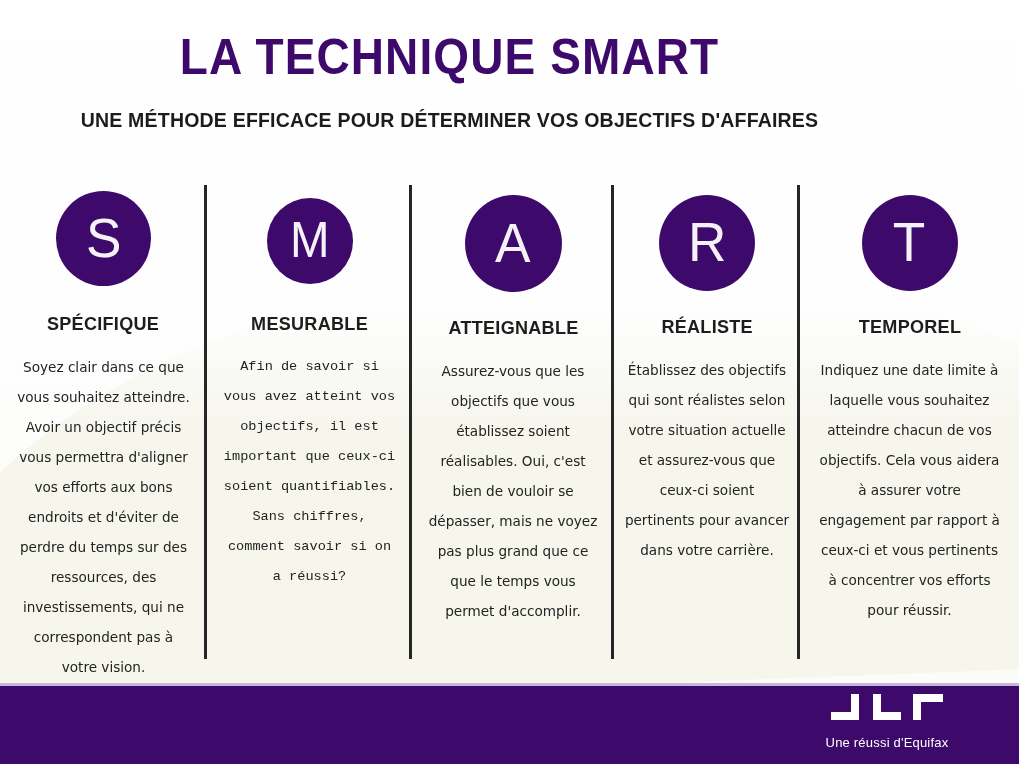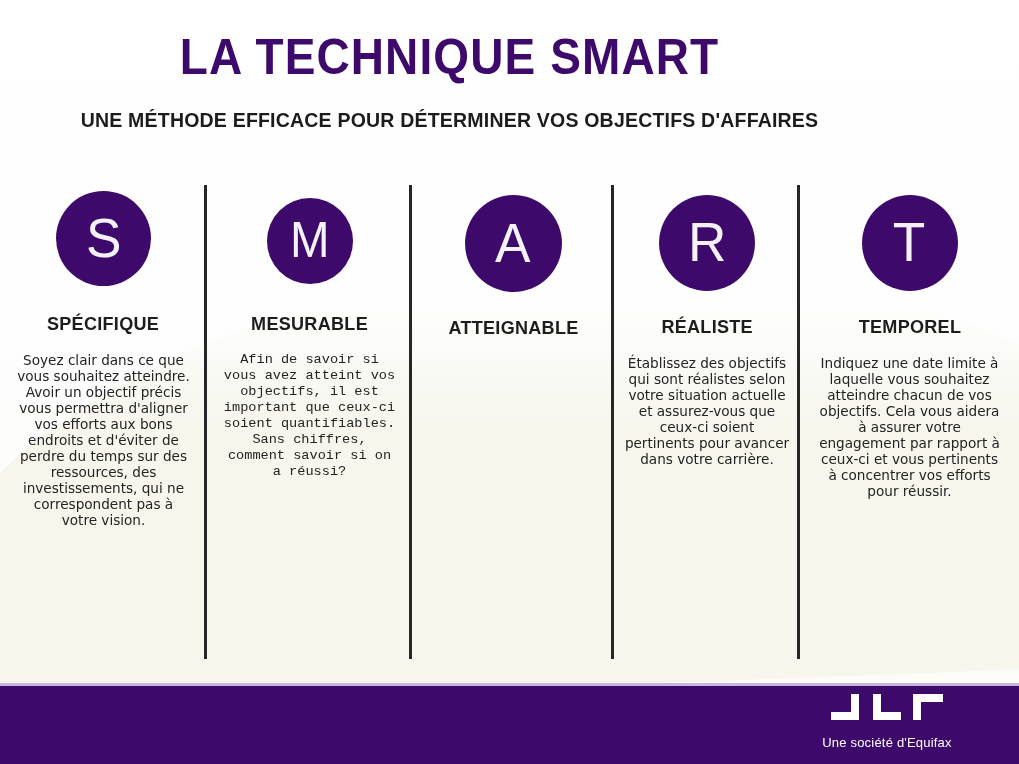--- a/index.html
+++ b/index.html
@@ -139,21 +139,21 @@
   .t-0 { margin-top: 27px; }
   .t-1 { margin-top: 29px; }
   .t-2 { margin-top: 25px; }
   .t-3 { margin-top: 25px; }
   .t-4 { margin-top: 25px; }
 
   .col-body {
     margin-top: 17px;
     font-family: "DejaVu Sans", sans-serif;
     font-size: 13.6px;
-    line-height: 16px;
+    line-height: 30px;
     color: #232323;
     text-align: center;
   }
   .b-0 { width: 176px; }
   .b-1 { width: 176px; font-family: Liberation Mono, monospace; }
   .b-2 { width: 172px; }
   .b-3 { width: 166px; text-align: center; }
   .b-4 { width: 183px; }
 
   
@@ -227,20 +227,21 @@
       <div class="col-title t-1">MESURABLE</div>
       <div class="col-body b-1">Afin de savoir si vous avez atteint vos objectifs, il est important que ceux-ci soient quantifiables. Sans chiffres, comment savoir si on a réussi?</div>
       <div class="divider"></div>
     </div>
 
     <div class="col col-2">
       <div class="circle c-2">
         <span class="letter">A</span>
       </div>
       <div class="col-title t-2">ATTEIGNABLE</div>
+      <div class="col-body b-2">Assurez-vous que les objectifs que vous établissez soient réalisables. Oui, c'est bien de vouloir se dépasser, mais ne voyez pas plus grand que ce que le temps vous permet d'accomplir.</div>
       <div class="divider"></div>
     </div>
 
     <div class="col col-3">
       <div class="circle c-3">
         <span class="letter">R</span>
       </div>
       <div class="col-title t-3">RÉALISTE</div>
       <div class="col-body b-3">Établissez des objectifs qui sont réalistes selon votre situation actuelle et assurez-vous que ceux-ci soient pertinents pour avancer dans votre carrière.</div>
       <div class="divider"></div>
@@ -266,17 +267,17 @@
           <rect x="0" y="18" width="8" height="8" fill="#ffffff"></rect>
           <rect x="0" y="18" width="28" height="8" fill="#ffffff"></rect>
 
           <rect x="42" y="0" width="8" height="26" fill="#ffffff"></rect>
           <rect x="42" y="18" width="28" height="8" fill="#ffffff"></rect>
 
           <rect x="82" y="0" width="8" height="26" fill="#ffffff"></rect>
           <rect x="82" y="0" width="30" height="8" fill="#ffffff"></rect>
         </svg>
       </div>
-      <div class="logo-tag">Une société d'Equifax</div>
+      <div class="logo-tag">Une réussi d'Equifax</div>
     </div>
   </div>
 
 </div>
 
 </body></html>

